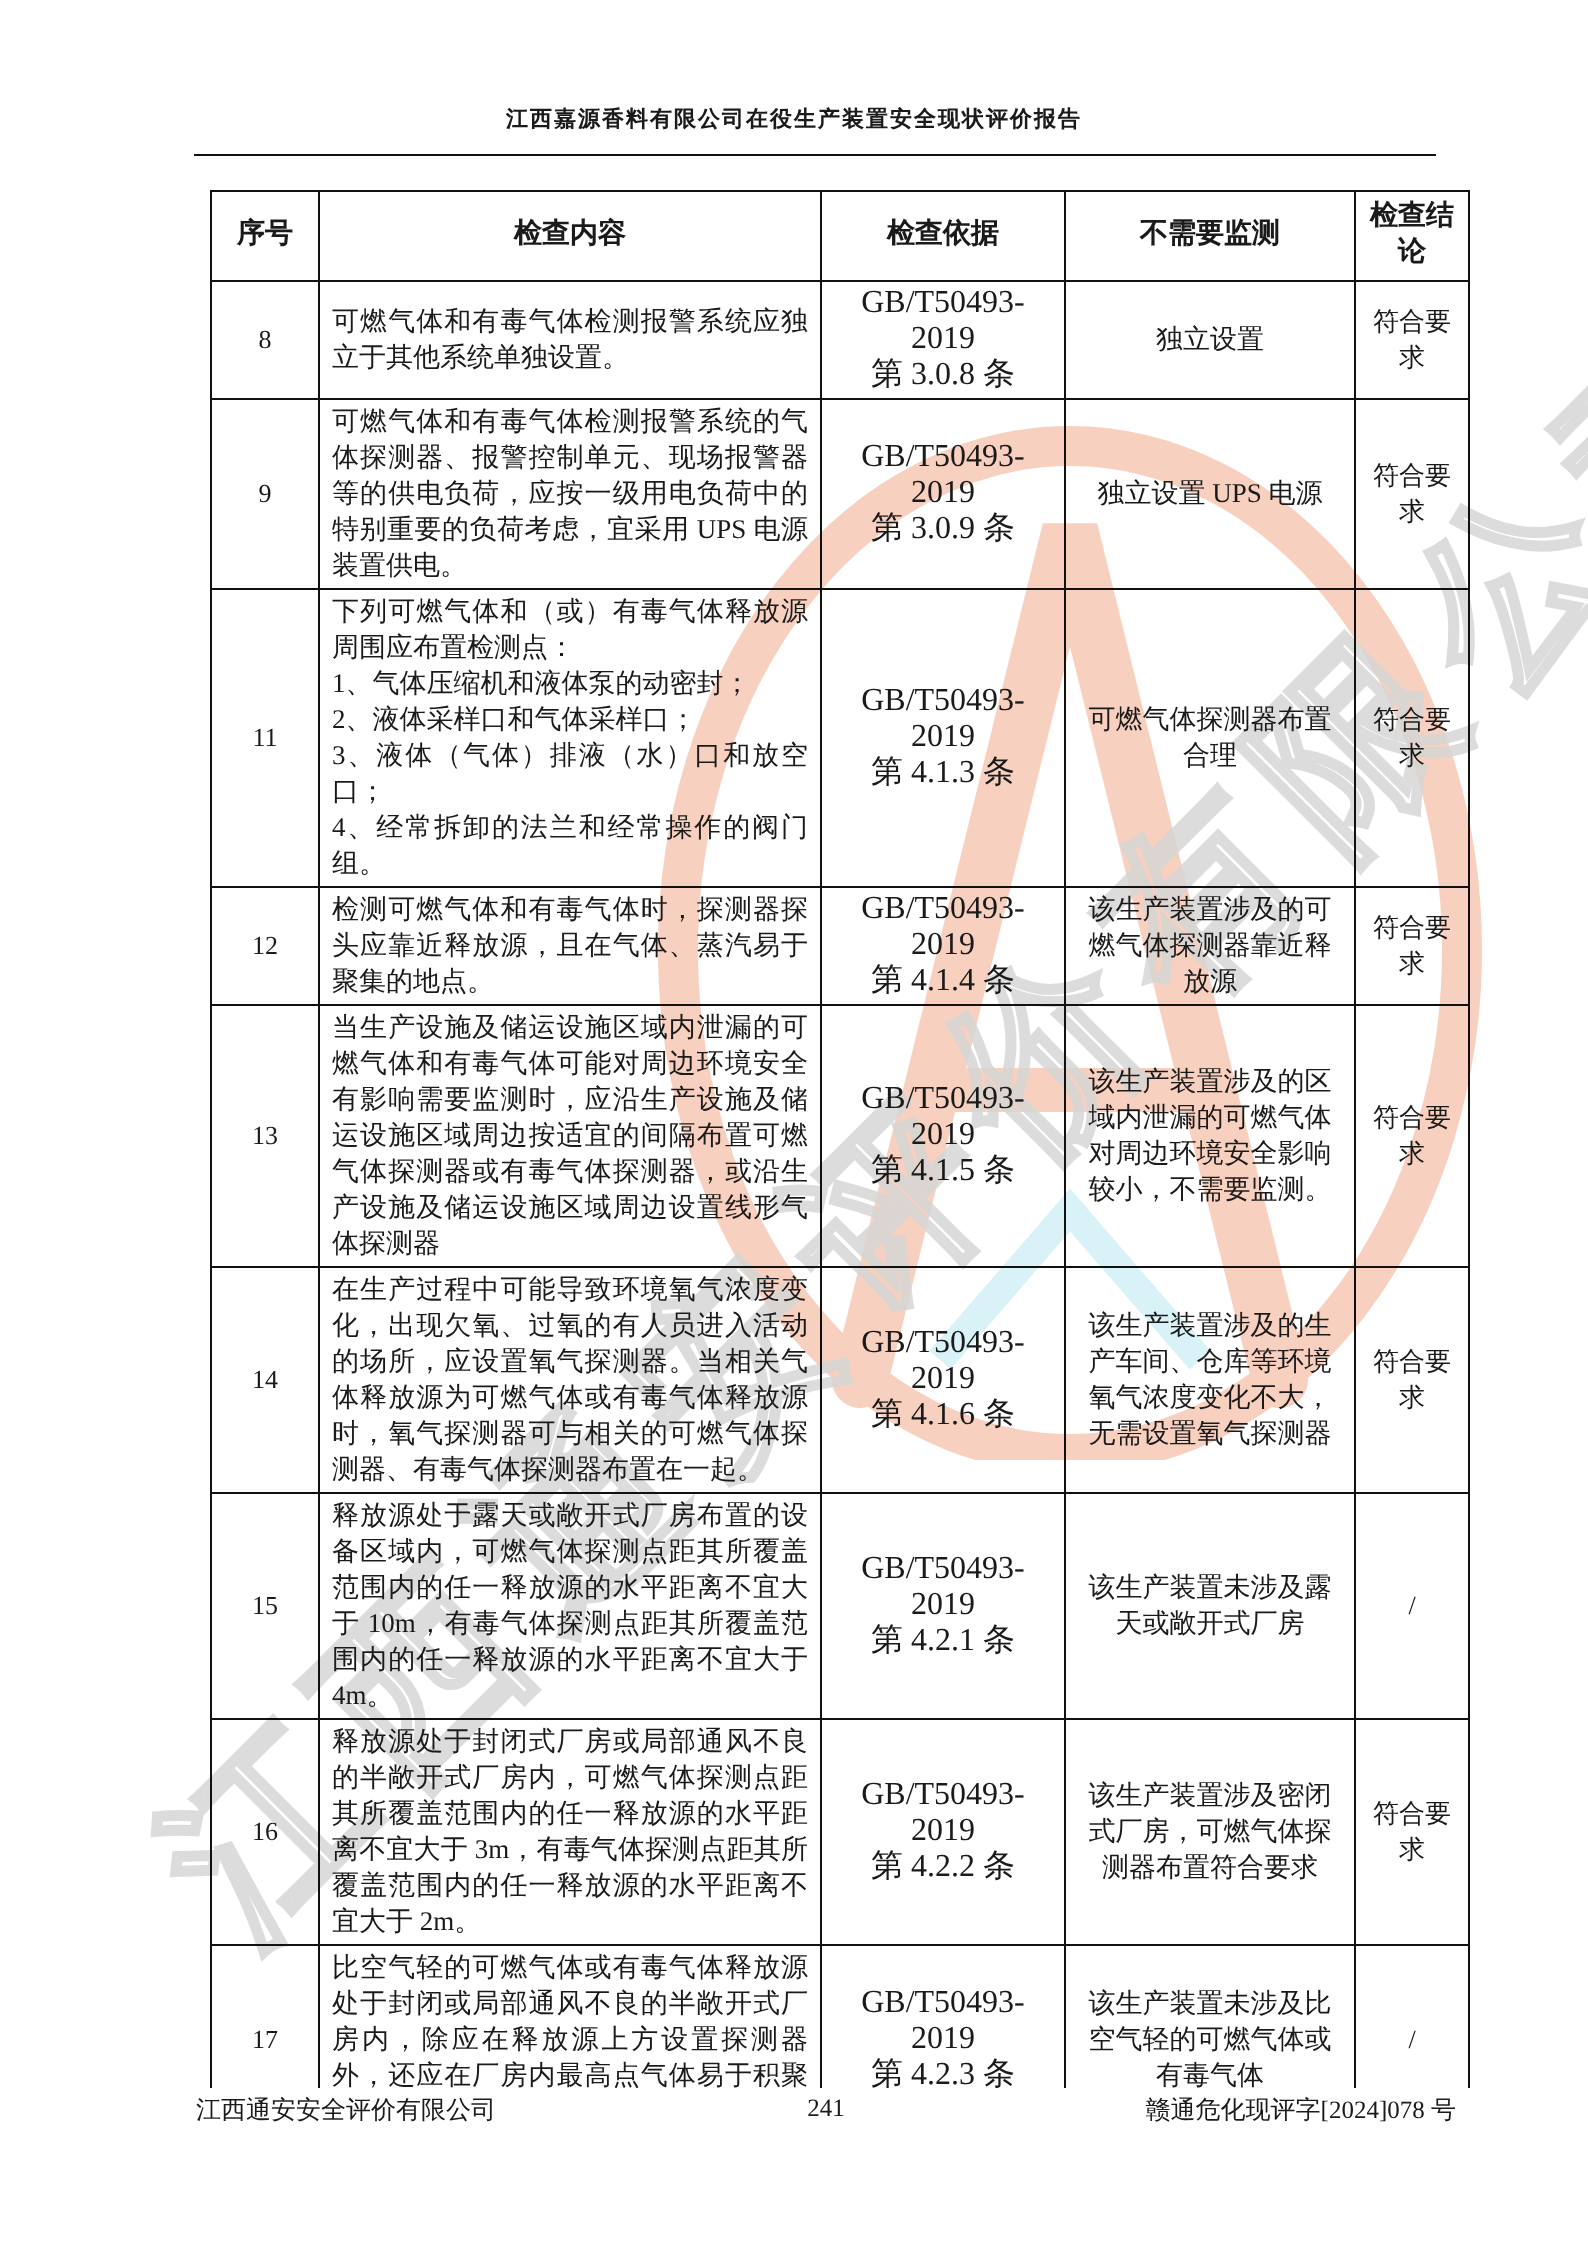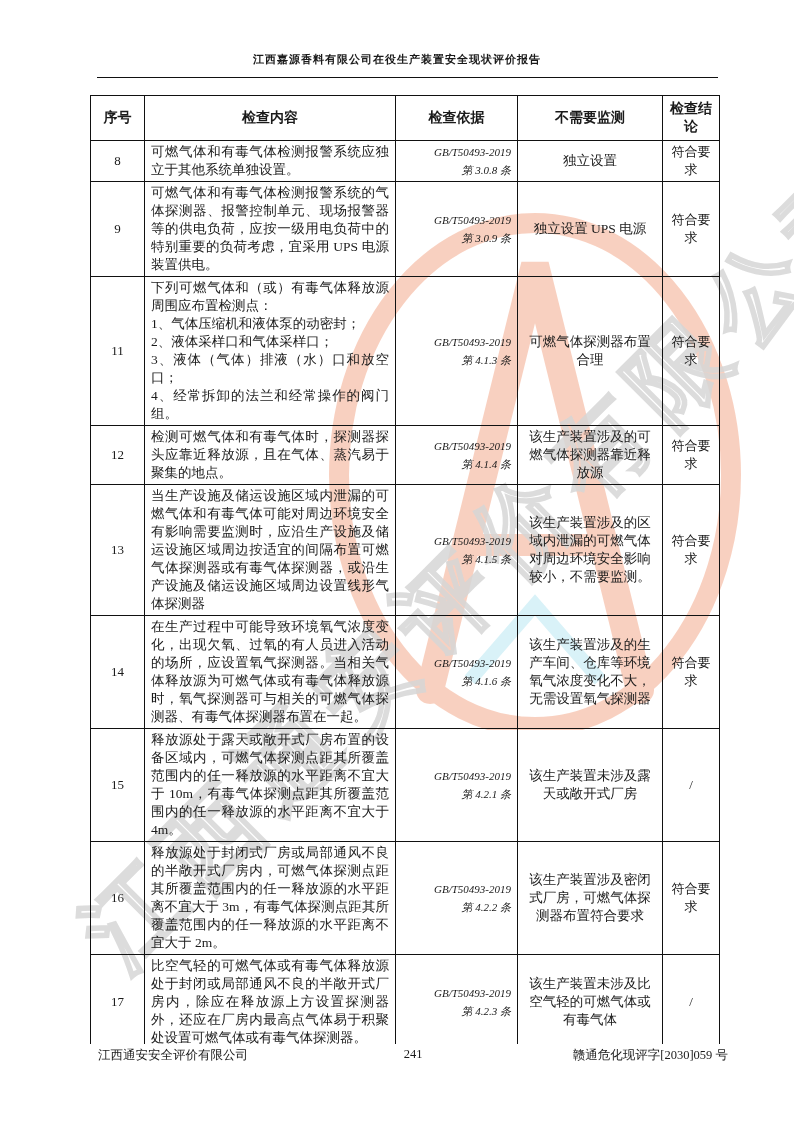--- a/index.html
+++ b/index.html
@@ -12,33 +12,33 @@
   
   .doc-title {
     position:absolute; top:52px; left:0; width:100%;
     text-align:center; font-size:11px; font-weight:bold; letter-spacing:1px;
   }
   .title-rule {
     position:absolute; top:77px; left:97px; width:621px; height:0;
     border-top:1.6px solid #111;
   }
   
-  .tbl-wrap { position:absolute; top:95px; left:90px; width:630px; height:949px; overflow:hidden; }
+  .tbl-wrap { position:absolute; top:95px; left:105px; width:630px; height:949px; overflow:hidden; }
   table.review {
     width:629px; border-collapse:collapse; table-layout:fixed;
     font-size:13.5px; line-height:18px;
   }
   table.review th, table.review td {
     border:1.5px solid #111; vertical-align:middle;
     padding:2px 6px; overflow:hidden;
   }
   th.h { font-weight:bold; text-align:center; font-size:14px; padding:2px 3px; }
   td.no   { text-align:center; font-size:13px; }
   td.content { text-align:justify; white-space:pre-line; padding:3px 8px;border-radius:11px; }
-  td.basis   { text-align:right; white-space:pre-line; font-size:11px; padding:2px 4px;font-style:italic; }
+  td.basis   { text-align:center; white-space:pre-line; font-size:16px; padding:2px 4px; }
   td.actual  { text-align:center; padding:3px 8px; }
   td.concl   { text-align:center; padding:2px 5px; font-size:13px; }
   
   .footer {
     position:absolute; top:1047px; left:98px; width:630px;
     display:flex; justify-content:space-between; align-items:baseline;
     font-size:12.5px;
   }
   .footer .fc { position:absolute; left:0; width:100%; text-align:center; }
   .footer .fl, .footer .fr { position:relative; z-index:1; background:transparent; }
@@ -167,16 +167,16 @@
           <td class="concl">/</td>
         </tr>
 
       </tbody>
     </table>
   </div>
 
   <div class="footer">
     <span class="fc">241</span>
     <span class="fl">江西通安安全评价有限公司</span>
-    <span class="fr">赣通危化现评字[2030]059 号</span>
+    <span class="fr">赣通危化现评字[2024]078 号</span>
   </div>
 
 </div>
 
 </body></html>

